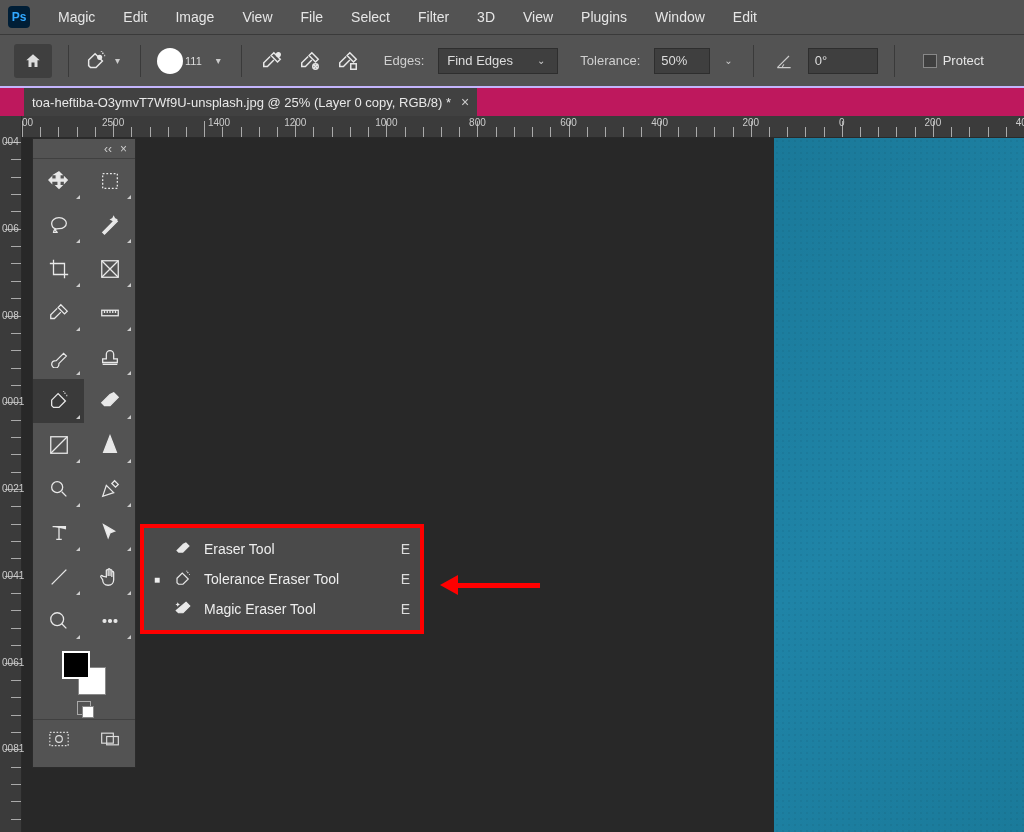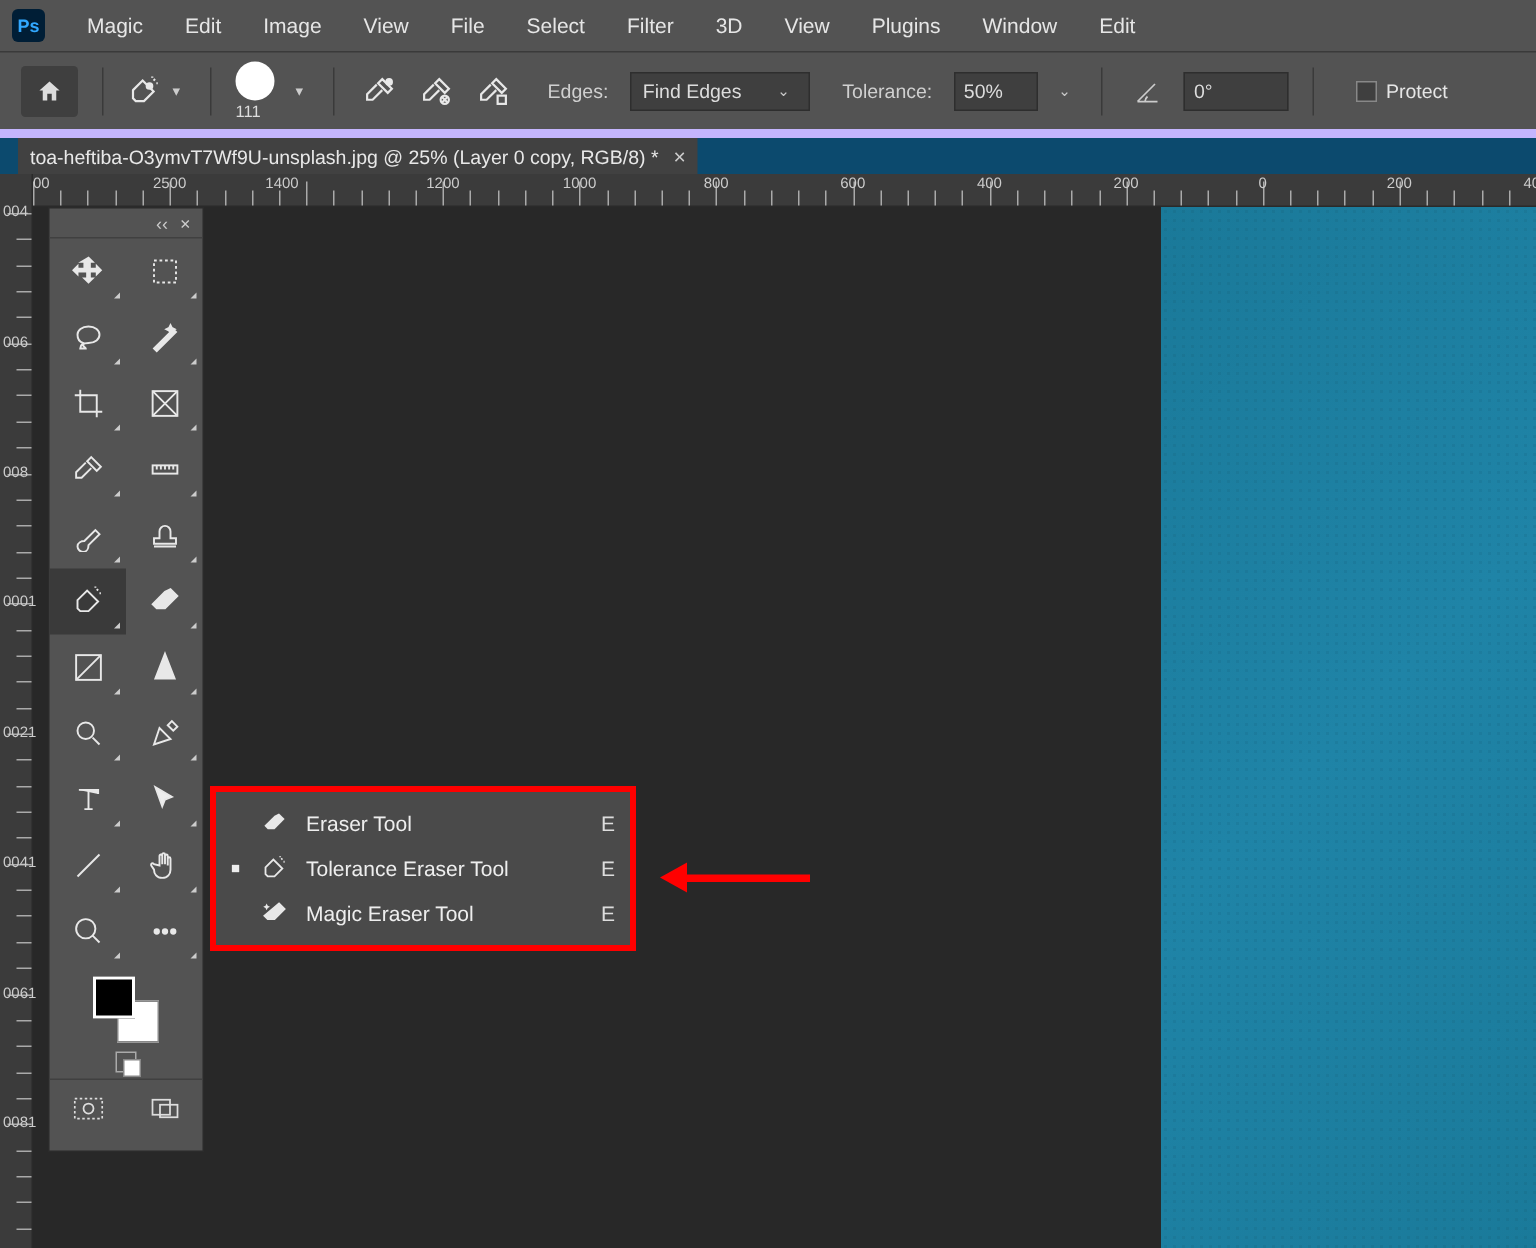--- a/index.html
+++ b/index.html
@@ -8,34 +8,34 @@
 
 .menubar { height: 34px; background: #535353; display: flex; align-items: center; padding-left: 8px; font-size: 14px; }
 .app-icon { width: 22px; height: 22px; background: #001e36; color: #31a8ff; display: flex; align-items: center; justify-content: center; border-radius: 4px; font-weight: 700; font-size: 12px; margin-right: 14px; }
 .menu-item { padding: 6px 14px; cursor: default; }
 
 
 .optionsbar { height: 52px; background: #535353; display: flex; align-items: center; padding-left: 14px; gap: 10px; font-size: 13px; border-top: 1px solid #3a3a3a; }
 .home-btn { width: 38px; height: 34px; background: #3f3f3f; border-radius: 3px; display:flex; align-items:center; justify-content:center; }
 .opt-sep { width: 1px; height: 32px; background: #3a3a3a; margin: 0 6px; }
 .tool-chip { display:flex; align-items:center; gap:4px; }
-.brush-preview { display:flex; flex-direction:column; align-items:flex-start; gap:2px; }
+.brush-preview { display:flex; flex-direction:row; align-items:center; gap:2px; }
 .brush-circle { width:26px; height:26px; background:#fff; border-radius:50%; }
 .brush-size { font-size:11px; color:#ddd; }
 .caret-sm { font-size:10px; color:#ccc; padding:0 4px; }
 .icon-btn { width:28px; height:28px; display:flex; align-items:center; justify-content:center; color:#ddd; }
 .opt-label { color:#d0d0d0; margin: 0 4px 0 12px; }
 .opt-select { background:#3f3f3f; border:1px solid #2e2e2e; color:#ddd; height:26px; min-width:120px; display:flex; align-items:center; justify-content:space-between; padding:0 8px; font-size:13px; }
 .opt-input { background:#3f3f3f; border:1px solid #2e2e2e; color:#ddd; height:26px; width:56px; display:flex; align-items:center; padding:0 6px; font-size:13px; }
 .angle-ic { width:28px; height:26px; display:flex; align-items:center; justify-content:center; }
 .chk { display:flex; align-items:center; gap:6px; margin-left:12px; }
 .chk-box { width:14px; height:14px; border:1px solid #888; background:#3f3f3f; }
 
 
-.tabbar { height: 30px; background: #0c4a6e; display:flex; align-items:center; padding-left: 12px; font-size: 13px; color:#e8e8e8; border-top:6px solid #c4b5fd; }
+.tabbar { height: 30px; background: #be185d; display:flex; align-items:center; padding-left: 24px; font-size: 13px; color:#e8e8e8; border-top:2px solid #c4b5fd; }
 .doc-tab { display:flex; align-items:center; gap:10px; padding:0 8px; height:100%; background:#414141; }
 .tab-close { font-size:14px; color:#ccc; }
 
 
 .workspace { position: relative; height: 716px; background: #282828; }
 
 
 .ruler-h { position:absolute; top:0; left:0; right:0; height:22px; background:#3b3b3b; border-bottom:1px solid #2a2a2a; }
 .ruler-h .ticks { position:relative; height:100%; margin-left:22px; }
 .tick-h { position:absolute; bottom:0; width:1px; height:10px; background:#aaa; }
@@ -196,21 +196,21 @@
         <div class="tick-h" style="left: 36.4364px;"></div>
         <div class="tick-h" style="left: 54.6545px;"></div>
         <div class="tick-h" style="left: 72.8727px;"></div>
         <div class="tick-h long" style="left: 91.0909px;"></div>
         <div class="tick-h-label" style="left: 91.0909px;">2500</div>
         <div class="tick-h" style="left: 109.309px;"></div>
         <div class="tick-h" style="left: 127.527px;"></div>
         <div class="tick-h" style="left: 145.745px;"></div>
         <div class="tick-h" style="left: 163.964px;"></div>
         <div class="tick-h long" style="left: 182.182px;"></div>
-        <div class="tick-h-label" style="left: 166px;">1400</div>
+        <div class="tick-h-label" style="left: 197px;">1400</div>
         <div class="tick-h" style="left: 200.4px;"></div>
         <div class="tick-h" style="left: 218.618px;"></div>
         <div class="tick-h" style="left: 236.836px;"></div>
         <div class="tick-h" style="left: 255.055px;"></div>
         <div class="tick-h long" style="left: 273.273px;"></div>
         <div class="tick-h-label" style="left: 273.273px;">1200</div>
         <div class="tick-h" style="left: 291.491px;"></div>
         <div class="tick-h" style="left: 309.709px;"></div>
         <div class="tick-h" style="left: 327.927px;"></div>
         <div class="tick-h" style="left: 346.145px;"></div>

